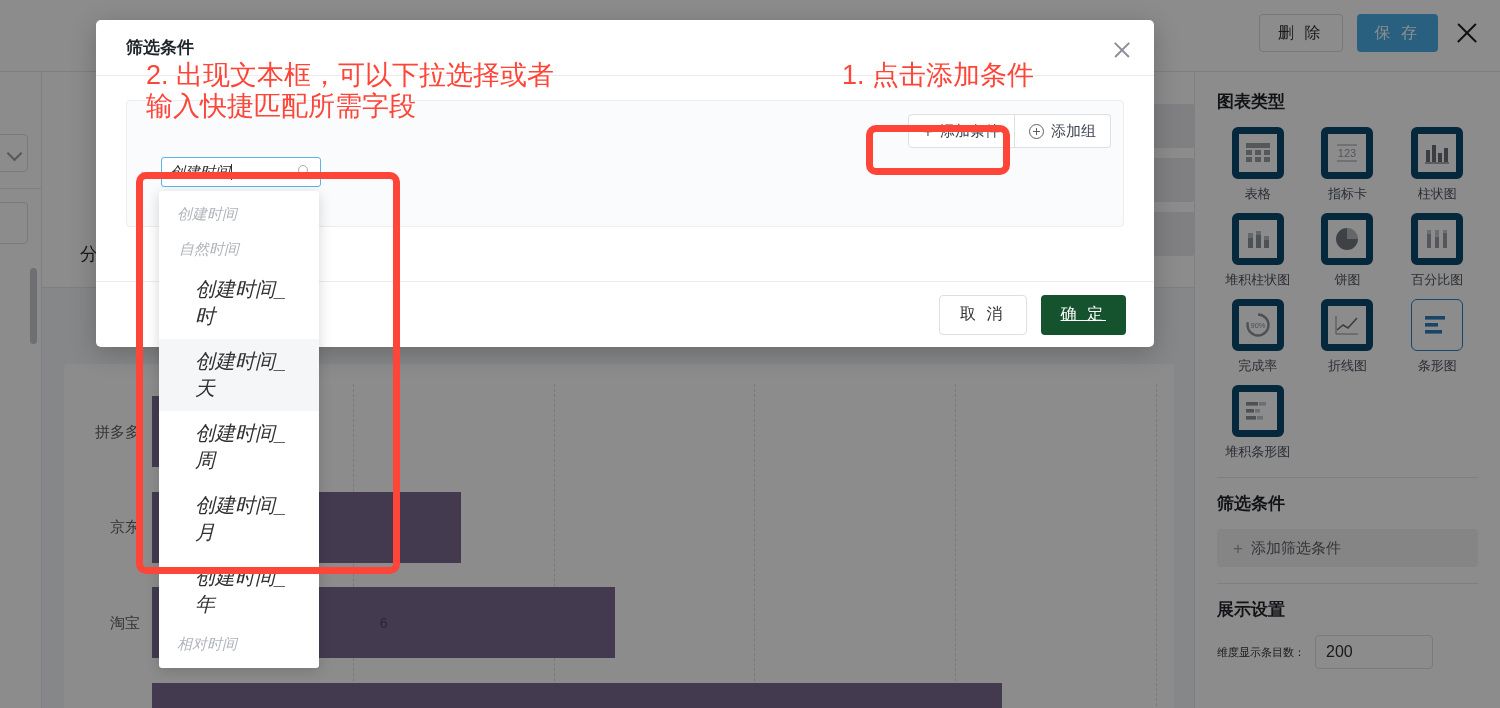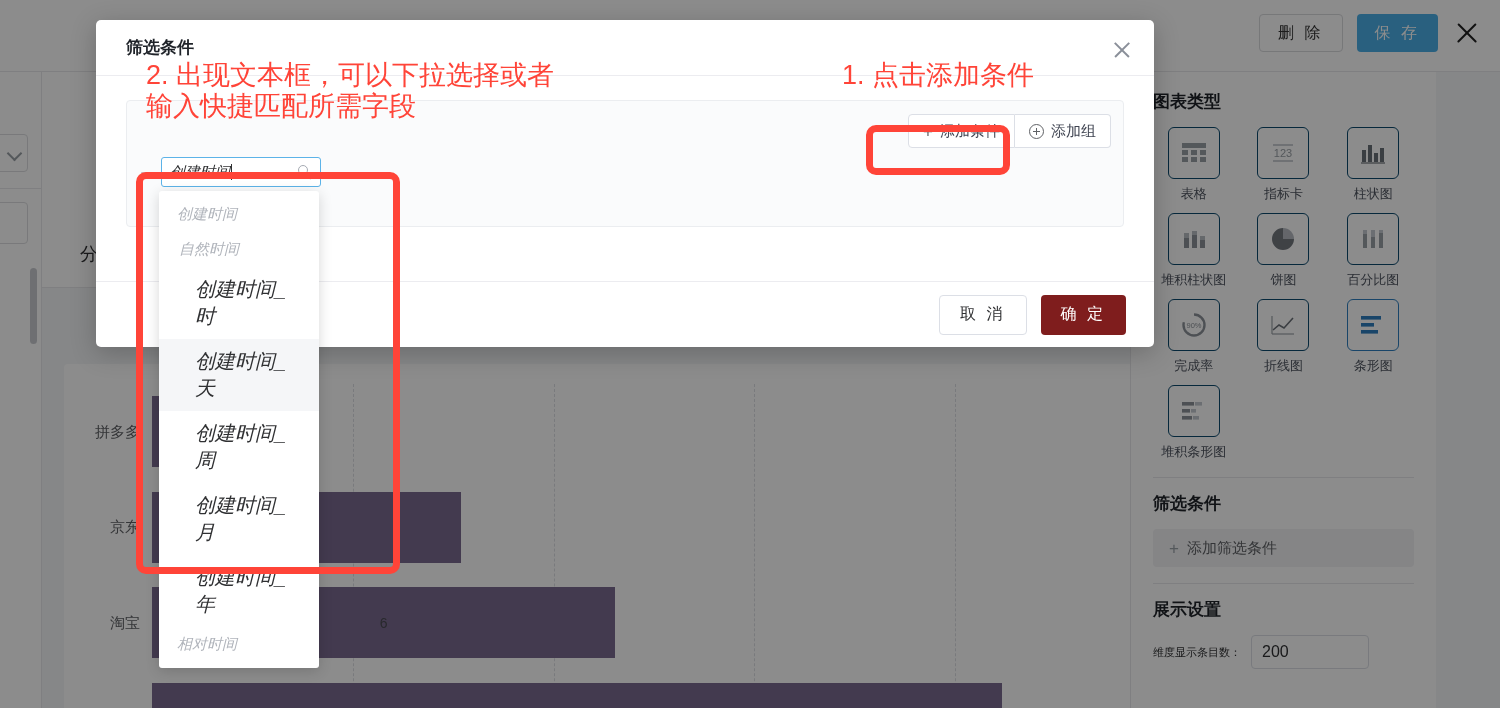--- a/index.html
+++ b/index.html
@@ -64,28 +64,28 @@
   }
   .chart-plot { position: absolute; left: 88px; top: 20px; right: 18px; bottom: 6px; }
   .gridline { position: absolute; top: 0; bottom: 0; width: 0; border-left: 1px dashed #dcdee3; }
   .bar-row { position: absolute; left: 0; width: 100%; }
   .bar { position: absolute; left: 0; top: 0; height: 100%; background: #7a6b90; }
   .bar-val { position: absolute; top: 50%; transform: translate(-50%,-50%); font-size: 14px; color: #4a4a52; }
   .cat-label { position: absolute; right: 100%; margin-right: 12px; top: 50%; transform: translateY(-50%); font-size: 15px; color: #606266; white-space: nowrap; }
 
   
   .right-side {
-    position: absolute; left: 1130px; top: 72px; width: 306px; height: 636px;
+    position: absolute; left: 1194px; top: 72px; width: 306px; height: 636px;
     background: #ffffff; border-left: 1px solid #e8e8ec; padding: 18px 22px;
   }
   .side-title { font-size: 17px; font-weight: bold; color: #1f2329; margin-bottom: 14px; }
   .type-grid { display: grid; grid-template-columns: repeat(3, 1fr); row-gap: 10px; column-gap: 8px; }
   .type-cell { display: flex; flex-direction: column; align-items: center; }
   .type-box {
-    width: 52px; height: 52px; border: 1px solid #0c4a6e; border-radius: 6px;
+    width: 52px; height: 52px; border: 7px solid #0c4a6e; border-radius: 6px;
     display: flex; align-items: center; justify-content: center; background: #fff;
   }
   .type-cell.selected .type-box { border: 1.6px solid #2f7fbf; }
   .type-name { margin-top: 6px; font-size: 13px; color: #4f5560; white-space: nowrap; }
   .side-sep { height: 1px; background: #e8e8ec; margin: 16px 0 14px; }
   .add-filter {
     height: 38px; width: 100%; border-radius: 4px; background: #f2f3f5;
     display: flex; align-items: center; padding-left: 16px; gap: 8px;
     font-size: 15px; color: #606266;
   }
@@ -144,22 +144,22 @@
     border-top: 1px solid #ececf0; display: flex; align-items: center;
     justify-content: flex-end; gap: 14px; padding-right: 28px;
   }
   .btn-cancel {
     min-width: 84px; height: 40px; padding: 0 20px; border: 1px solid #dcdfe6;
     border-radius: 4px; background: #fff; font-size: 16px; color: #303133; letter-spacing: 3px;
     display: flex; align-items: center; justify-content: center;
   }
   .btn-ok {
     min-width: 84px; height: 40px; padding: 0 20px; border: none;
-    border-radius: 4px; background: #7f1d1d; font-size: 16px; color: #fff; letter-spacing: 3px;
-    display: flex; align-items: center; justify-content: center;
+    border-radius: 4px; background: #14532d; font-size: 16px; color: #fff; letter-spacing: 3px;
+    display: flex; align-items: center; justify-content: center; text-decoration: underline;
   }
 
   
   .select-wrap { position: relative; }
   .select-input {
     width: 160px; height: 30px; border: 1px solid #5cb3e8; border-radius: 3px;
     background: #fff; display: flex; align-items: center; padding: 0 8px;
     font-size: 15px; color: #303133; position: relative;
   }
   .caret { display: inline-block; width: 1px; height: 16px; background: #303133; margin-left: 1px; }

